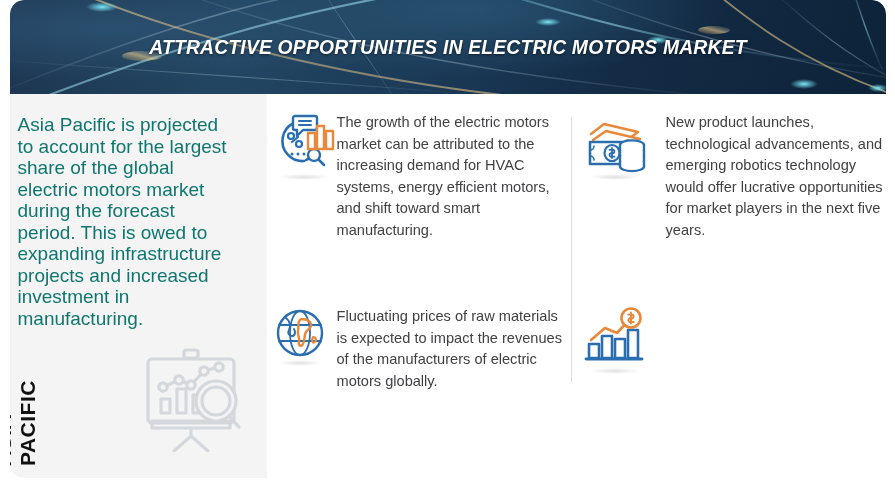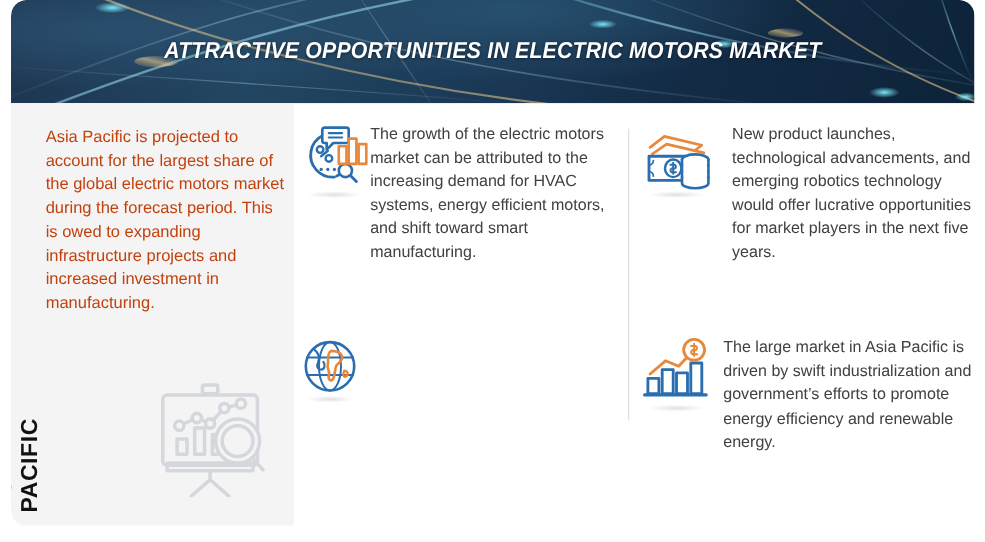--- a/index.html
+++ b/index.html
@@ -75,25 +75,25 @@
   
   .left-panel {
     position: relative;
     width: 257px;
     flex: 0 0 257px;
     background: #f4f4f5;
     border-bottom-left-radius: 14px;
   }
   .left-text {
     position: absolute;
-    left: 32px;
+    left: 8px;
     top: 20px;
     width: 218px;
-    color: #c2410c;
-    font-size: 15px;
+    color: #0f766e;
+    font-size: 19px;
     line-height: 21.5px;
   }
   .asia-pacific-label {
     position: absolute;
     left: 30px;
     bottom: 12px;
     transform-origin: left bottom;
     transform: rotate(-90deg);
     font-size: 21px;
     font-weight: bold;
@@ -289,20 +289,21 @@
               <circle cx="27" cy="27" r="22" stroke="#2a6eb0" stroke-width="2.4"></circle>
               <ellipse cx="27" cy="27" rx="10" ry="22" stroke="#2a6eb0" stroke-width="1.8"></ellipse>
               <path d="M6,19 h42 M6,35 h42" stroke="#2a6eb0" stroke-width="1.8"></path>
               <path d="M13,12 C17,15 18,20 16,24 C14,27 16,30 19,30 C22,30 23,26 21,23" stroke="#2a6eb0" stroke-width="2"></path>
               <path d="M28,13 C33,13 37,15 38,18 C39,22 35,23 33,26 C31,29 32,34 30,38
                        C28,42 25,39 26,35 C27,31 24,29 25,25 C26,20 24,15 28,13 z" stroke="#e8883a" stroke-width="2.4"></path>
               <path d="M40,31 C43,31 44,34 42,36 C40,38 38,35 40,31 z" stroke="#e8883a" stroke-width="2.2"></path>
             </g>
           </svg>
         </div>
+        <div class="item-text">Fluctuating prices of raw materials is expected to impact the revenues of the manufacturers of electric motors globally.</div>
       </div>
 
       <div class="divider divider-mid-right"></div>
     </div>
 
     <div class="col col-right">
 
       <div class="item item-r-1">
         <div class="item-icon icon-box-60">
           <svg viewBox="0 0 62 62" width="62" height="62">
@@ -334,18 +335,17 @@
               <rect x="31" y="33" width="10" height="19" stroke="#2a6eb0" stroke-width="2.6" fill="#ffffff"></rect>
               <rect x="44" y="24" width="10" height="28" stroke="#2a6eb0" stroke-width="2.6" fill="#ffffff"></rect>
               <path d="M2,53 h56" stroke="#2a6eb0" stroke-width="2.8"></path>
               <path d="M7,34 L21,22 L33,27 L45,14" stroke="#e8883a" stroke-width="2.6"></path>
               <path d="M38,13 L46,12 L46,20" stroke="#e8883a" stroke-width="2.6"></path>
               <circle cx="47" cy="12" r="9.5" stroke="#e8883a" stroke-width="2.6" fill="#ffffff"></circle>
               <path d="M47,6.5 v11 M44.3,8.6 h4.3 a2.2,2.2 0 0 1 0,3.7 h-3.2 a2.2,2.2 0 0 0 0,3.7 h4.3" stroke="#e8883a" stroke-width="1.9"></path>
             </g>
           </svg>
         </div>
-        <div class="item-text">The large market in Asia Pacific is driven by swift industrialization and government’s efforts to promote energy efficiency and renewable energy.</div>
       </div>
     </div>
 
   </div>
 </div>
 
 </body></html>

